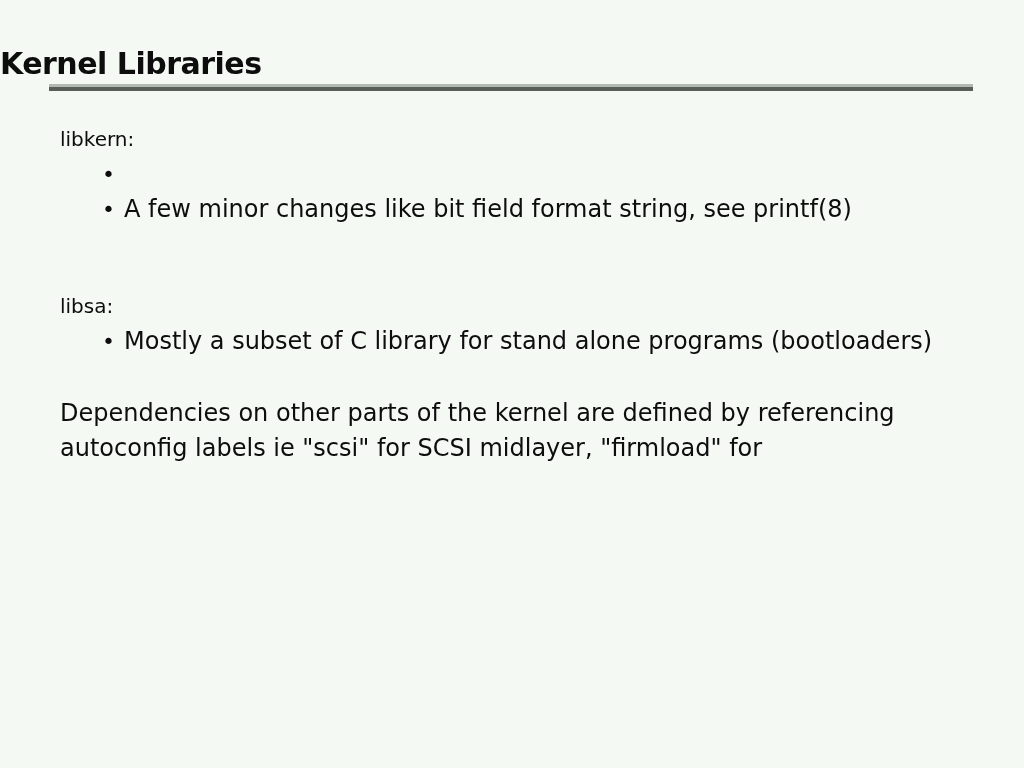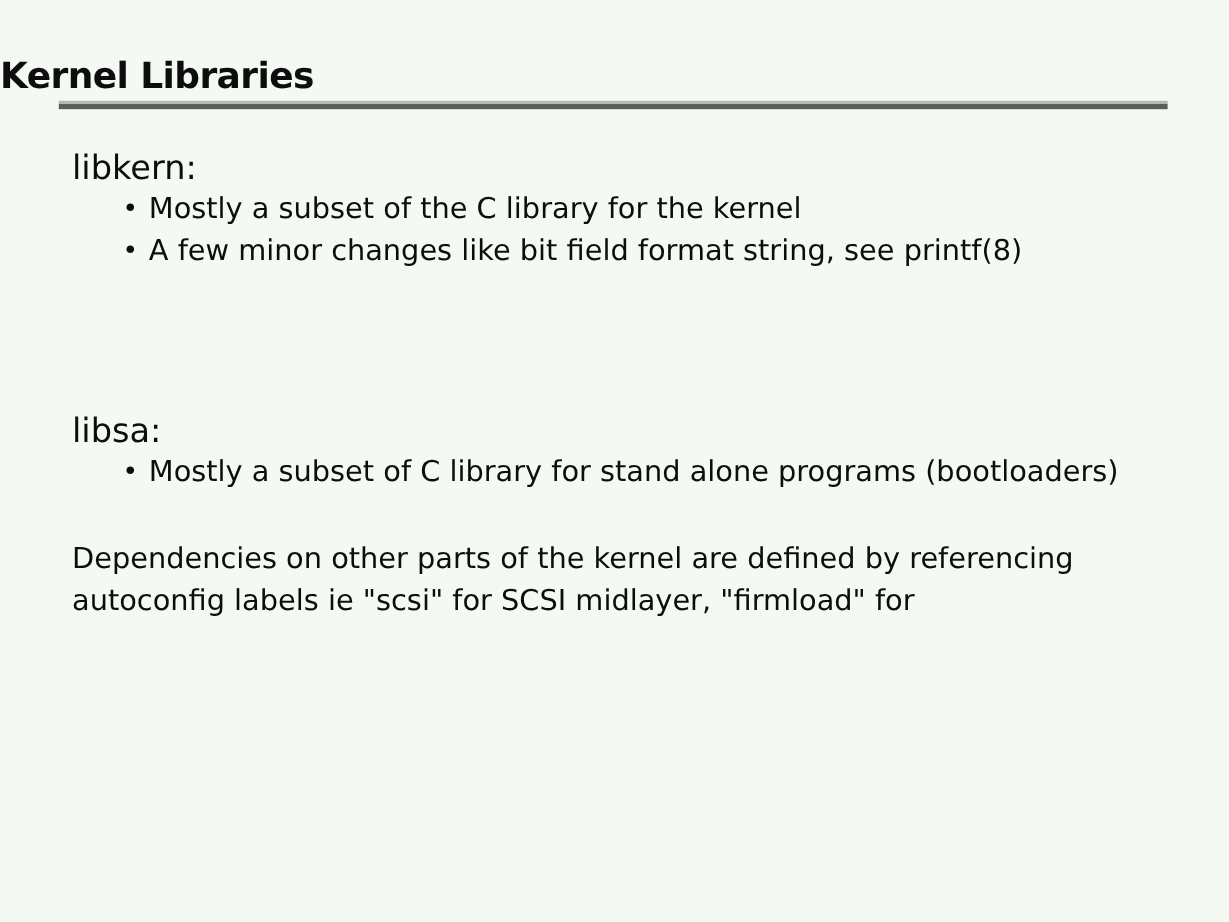--- a/index.html
+++ b/index.html
@@ -35,26 +35,26 @@
     background: linear-gradient(to bottom, #b2b8b2 0 3px, #575f57 3px 7px);
   }
   .body-text {
     font-size: 24px;
     line-height: 35px;
     margin-left: 60px;
     margin-right: 40px;
   }
   .section-heading {
     margin: 0;
-    font-size: 28px;
+    font-size: 20px;
     font-weight: normal;
     line-height: 35px;
   }
   .section-1 .section-heading { margin-top: 31px; }
-  .section-2 .section-heading { margin-top: 114px; }
+  .section-2 .section-heading { margin-top: 62px; }
   .bullet-list {
     margin: 0;
     padding: 0;
     list-style: none;
   }
   .bullet-item {
     display: flex;
     line-height: 35px;
   }
   .bullet-marker {
@@ -79,21 +79,20 @@
 
   <div class="title-rule"></div>
 
   <div class="body-text">
 
     <section class="section-1">
       <p class="section-heading">libkern:</p>
       <ul class="bullet-list">
         <li class="bullet-item">
           <span class="bullet-marker">•</span>
-          <span>Mostly a subset of the C library for the kernel</span>
         </li>
         <li class="bullet-item">
           <span class="bullet-marker">•</span>
           <span>A few minor changes like bit field format string, see printf(8)</span>
         </li>
       </ul>
     </section>
 
     <section class="section-2">
       <p class="section-heading">libsa:</p>

